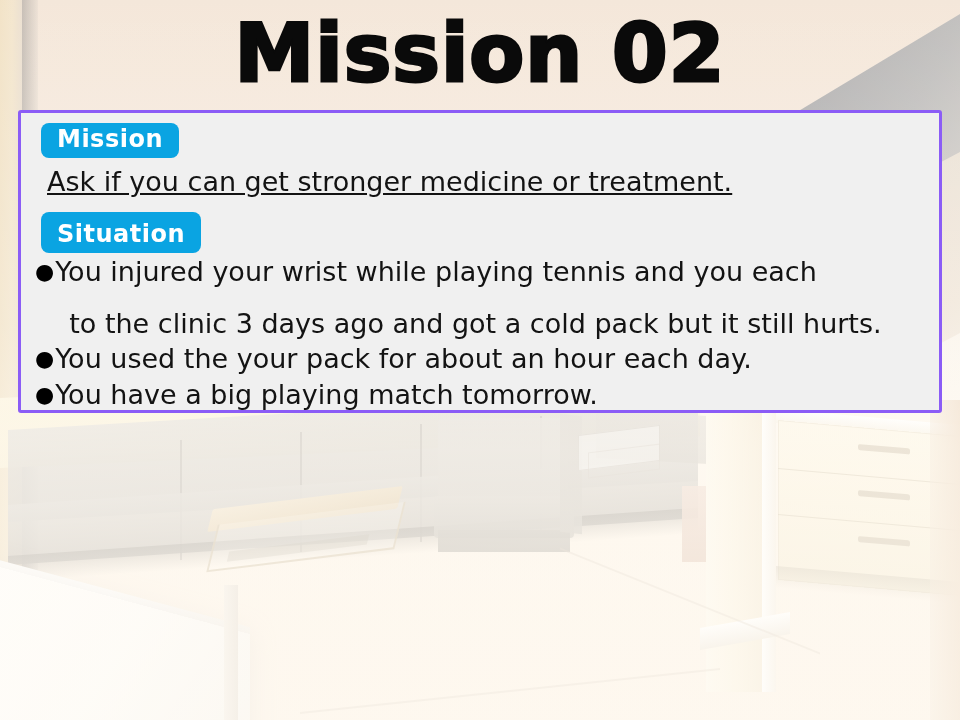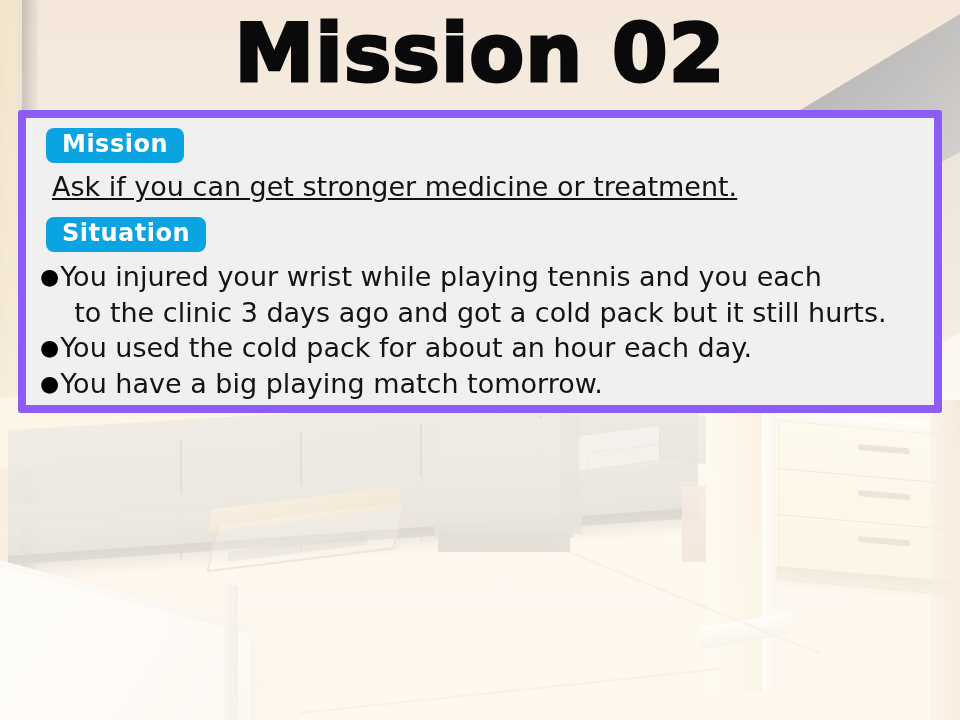--- a/index.html
+++ b/index.html
@@ -351,21 +351,21 @@
 
   
   .card {
     position: absolute;
     left: 18px;
     top: 110px;
     width: 924px;
     height: 303px;
     box-sizing: border-box;
     background: #f0f0f0;
-    border: 8px solid #8b5cf6;
+    border: 3px solid #8b5cf6;
     border-radius: 3px;
   }
 
   .badge {
     display: inline-block;
     background: #0aa4e2;
     color: #ffffff;
     font-family: "DejaVu Sans", "Liberation Sans", sans-serif;
     font-weight: 700;
     border-radius: 8px;
@@ -377,21 +377,21 @@
     left: 20px;
     top: 10px;
     padding: 4px 16px 6px 16px;
     font-size: 24px;
     line-height: 1.05;
   }
   .badge-situation {
     position: absolute;
     left: 20px;
     top: 99px;
-    padding: 4px 16px 6px 16px;
+    padding: 10px 16px 6px 16px;
     font-size: 24px;
     line-height: 1.05;
   }
 
   .mission-text {
     position: absolute;
     left: 26px;
     top: 53px;
     font-size: 27px;
     line-height: 1.2;
@@ -424,20 +424,21 @@
     line-height: 1.62;
     margin-right: 1px;
     color: #000;
   }
   .bullet-body {
     flex: 1 1 auto;
   }
   .bullet-body .cont {
     display: block;
     padding-left: 14px;
+    margin-top: 16px;
   }
 </style>
 </head>
 <body>
 
 <div id="stage">
 
   <div class="bg">
     <div class="bg-base"></div>
 
@@ -512,21 +513,21 @@
       <li>
         <span class="bullet-mark">●</span>
         <span class="bullet-body">
           <span>You injured your wrist while playing tennis and you each</span>
           <span class="cont">to the clinic 3 days ago and got a cold pack but it still hurts.</span>
         </span>
       </li>
       <li>
         <span class="bullet-mark">●</span>
         <span class="bullet-body">
-          <span>You used the cold pack for about an hour each day.</span>
+          <span>You used the your pack for about an hour each day.</span>
         </span>
       </li>
       <li>
         <span class="bullet-mark">●</span>
         <span class="bullet-body">
           <span>You have a big playing match tomorrow.</span>
         </span>
       </li>
     </ul>
 

